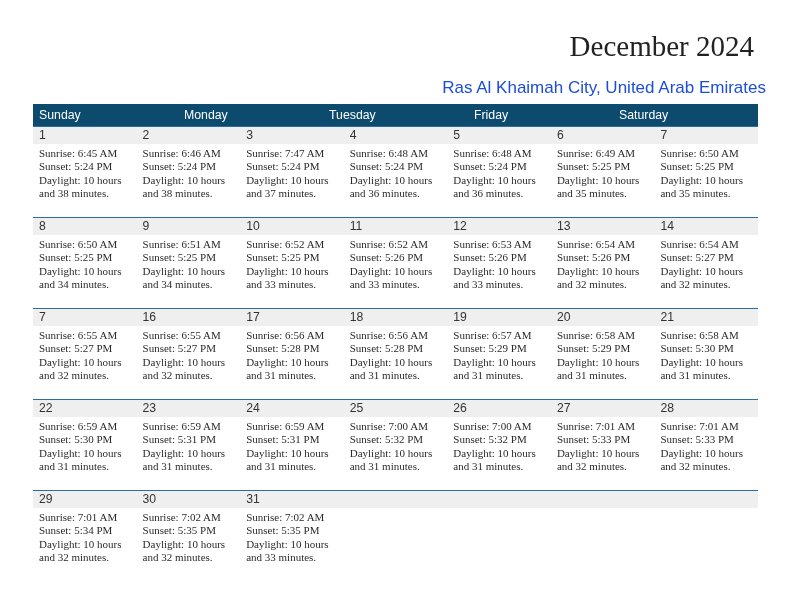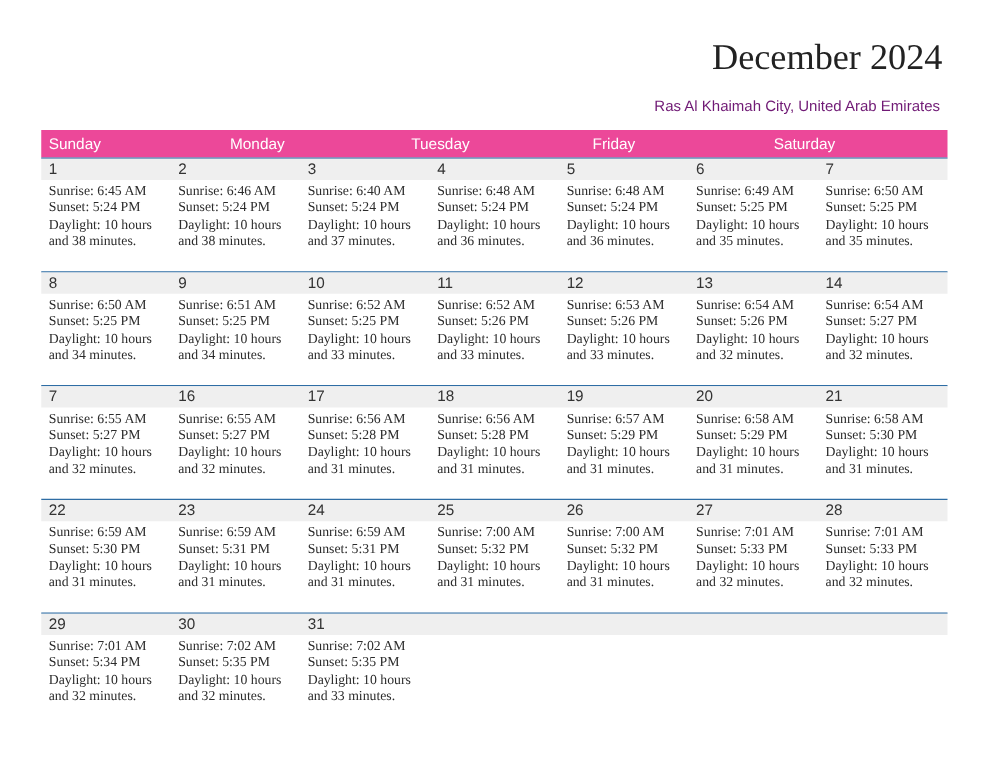--- a/index.html
+++ b/index.html
@@ -68,38 +68,38 @@
     right: 38px;
     top: 30px;
     font-size: 29px;
     color: #222222;
     text-align: right;
     white-space: nowrap;
     font-family: Liberation Serif, serif;
   }
   .subtitle {
     position: absolute;
-    right: 40px;
+    right: 26px;
     top: 78px;
-    font-size: 12px;
-    color: #701a75;
+    font-size: 17px;
+    color: #1d4ed8;
     text-align: right;
     white-space: nowrap;
   }
 
   
   .calendar {
     position: absolute;
     left: 33px;
     top: 104px;
     width: 725px;
   }
   .weekday-row {
     display: flex;
-    background: #ec4899;
+    background: #0c4a6e;
     height: 22px;
     align-items: flex-end;
   }
   .weekday {
     flex: 1 1 0;
     color: #ffffff;
     font-size: 12.3px;
     line-height: 22px;
     padding-left: 6px;
     box-sizing: border-box;
@@ -190,21 +190,21 @@
         <div class="day-info">
           <div>Sunrise: 6:46 AM</div>
           <div>Sunset: 5:24 PM</div>
           <div>Daylight: 10 hours</div>
           <div>and 38 minutes.</div>
         </div>
       </div>
       <div class="day">
         <div class="day-number">3</div>
         <div class="day-info">
-          <div>Sunrise: 6:40 AM</div>
+          <div>Sunrise: 7:47 AM</div>
           <div>Sunset: 5:24 PM</div>
           <div>Daylight: 10 hours</div>
           <div>and 37 minutes.</div>
         </div>
       </div>
       <div class="day">
         <div class="day-number">4</div>
         <div class="day-info">
           <div>Sunrise: 6:48 AM</div>
           <div>Sunset: 5:24 PM</div>

